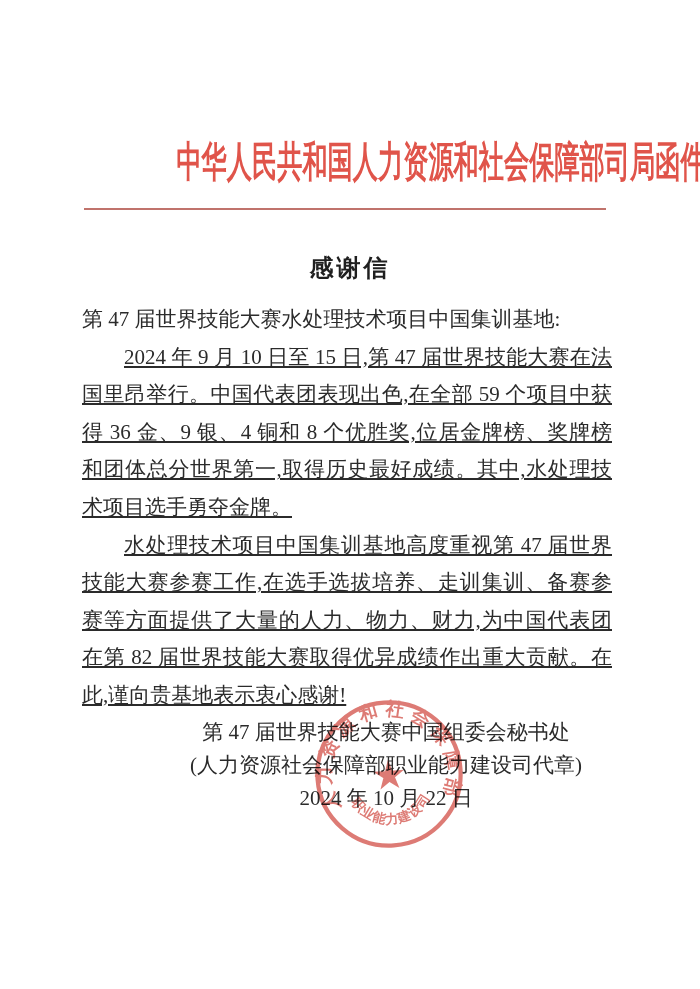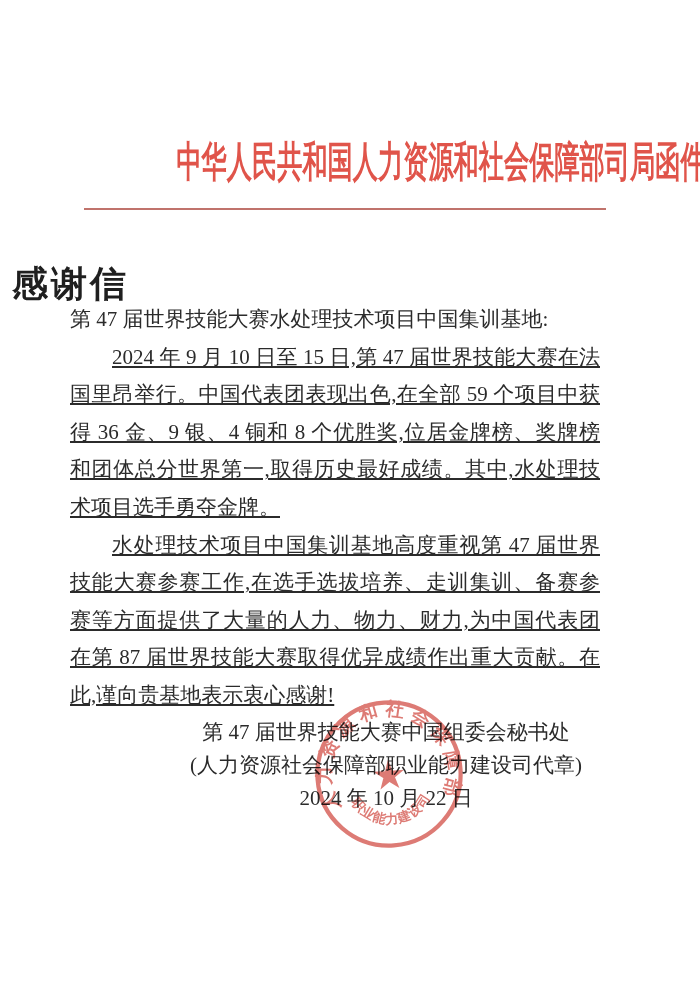--- a/index.html
+++ b/index.html
@@ -23,26 +23,26 @@
     white-space:nowrap;
     transform:scaleX(0.60);
     transform-origin:50% 50%;
   }
   .divider{
     position:absolute;top:208px;left:84px;width:522px;height:2px;
     background:#c0736c;
   }
   .letter-title{
     position:absolute;top:248px;left:0;right:0;
-    margin:12px;text-align:left;
-    font-size:36px;font-weight:bold;color:#1f1f1f;
+    margin:4px;text-align:center;
+    font-size:24px;font-weight:bold;color:#1f1f1f;
     letter-spacing:3px;
   }
   .body-block{
-    position:absolute;top:301px;left:70px;width:530px;
+    position:absolute;top:301px;left:82px;width:530px;
     font-size:21px;line-height:37.6px;
     color:#2b2b2b;
     text-align:justify;
   }
   .body-block p{margin:0;padding:0;}
   .para{text-indent:2em;text-decoration:underline;}
   .signature{
     position:absolute;top:716px;left:36px;width:700px;
     text-align:center;
     font-size:21px;line-height:33px;
@@ -70,21 +70,21 @@
     <span class="header-inner">中华人民共和国人力资源和社会保障部司局函件</span>
   </div>
 
   <div class="divider"></div>
 
   <h1 class="letter-title">感谢信</h1>
 
   <div class="body-block">
     <p class="salutation">第 47 届世界技能大赛水处理技术项目中国集训基地:</p>
     <p class="para">2024 年 9 月 10 日至 15 日,第 47 届世界技能大赛在法国里昂举行。中国代表团表现出色,在全部 59 个项目中获得 36 金、9 银、4 铜和 8 个优胜奖,位居金牌榜、奖牌榜和团体总分世界第一,取得历史最好成绩。其中,水处理技术项目选手勇夺金牌。</p>
-    <p class="para">水处理技术项目中国集训基地高度重视第 47 届世界技能大赛参赛工作,在选手选拔培养、走训集训、备赛参赛等方面提供了大量的人力、物力、财力,为中国代表团在第 87 届世界技能大赛取得优异成绩作出重大贡献。在此,谨向贵基地表示衷心感谢!</p>
+    <p class="para">水处理技术项目中国集训基地高度重视第 47 届世界技能大赛参赛工作,在选手选拔培养、走训集训、备赛参赛等方面提供了大量的人力、物力、财力,为中国代表团在第 82 届世界技能大赛取得优异成绩作出重大贡献。在此,谨向贵基地表示衷心感谢!</p>
   </div>
 
   <div class="signature">
     <div>第 47 届世界技能大赛中国组委会秘书处</div>
     <div>(人力资源社会保障部职业能力建设司代章)</div>
     <div>2024 年 10 月 22 日</div>
   </div>
 
   <div class="seal">
     <svg viewBox="0 0 200 200" xmlns="http://www.w3.org/2000/svg">

